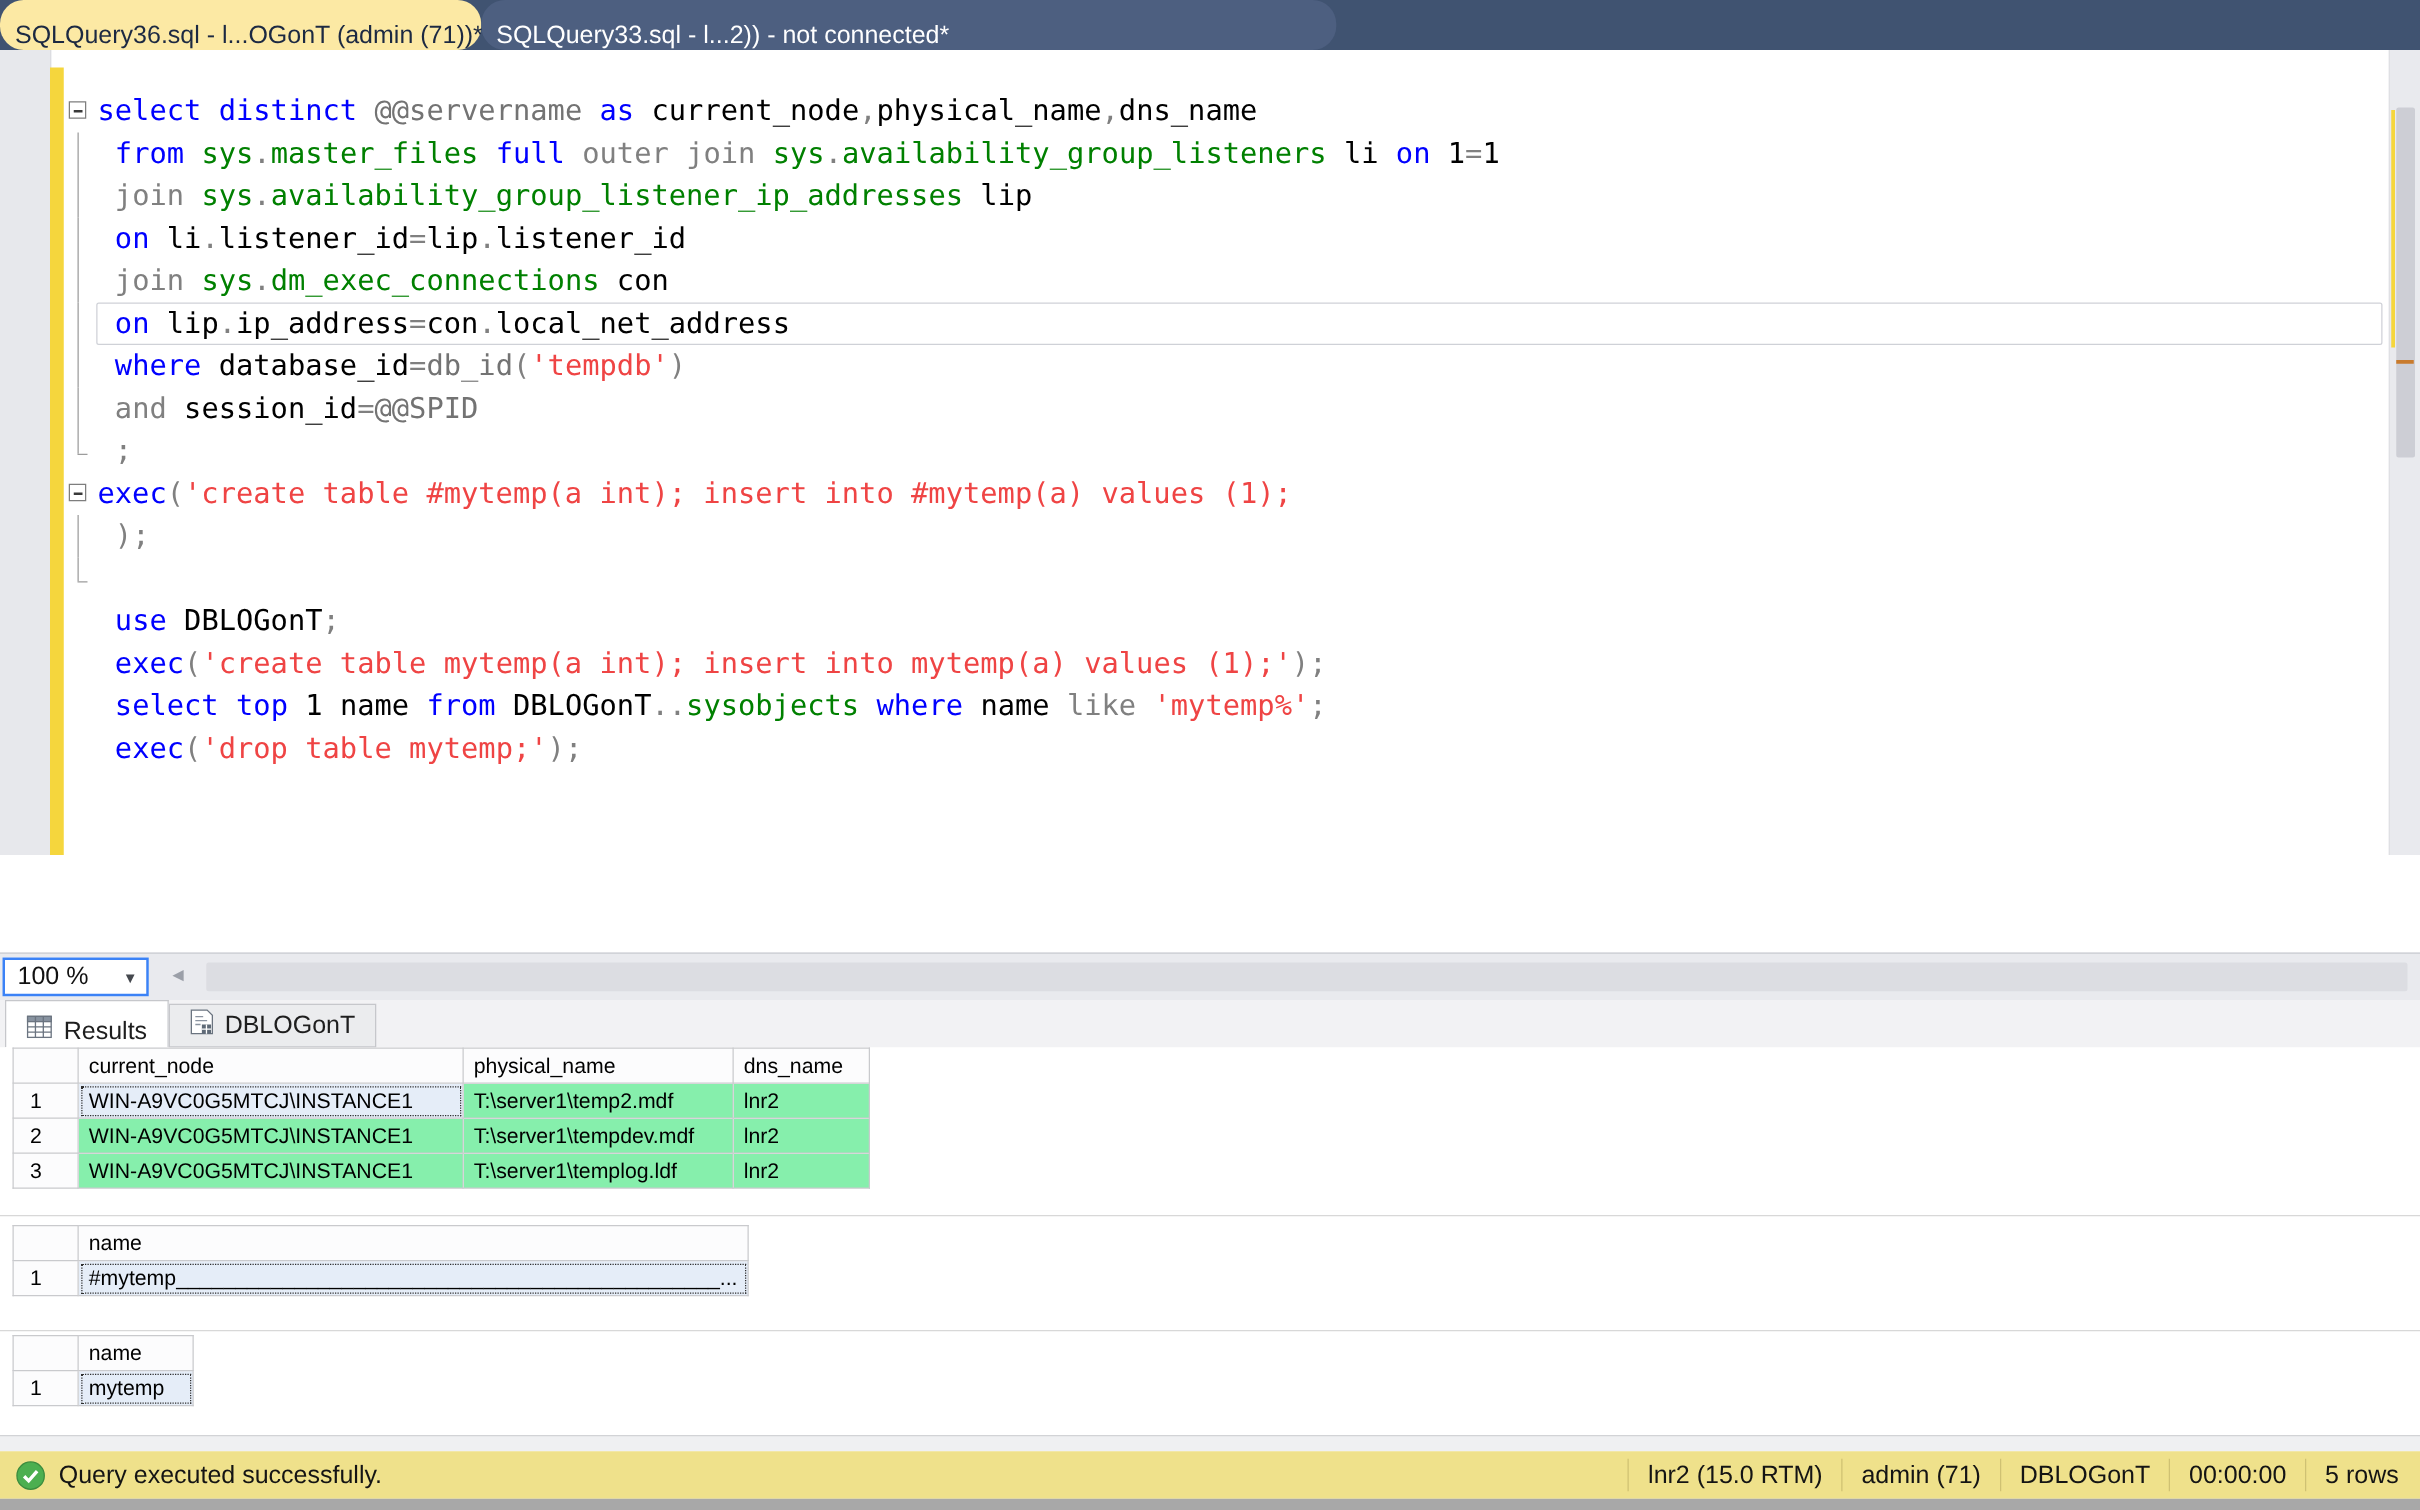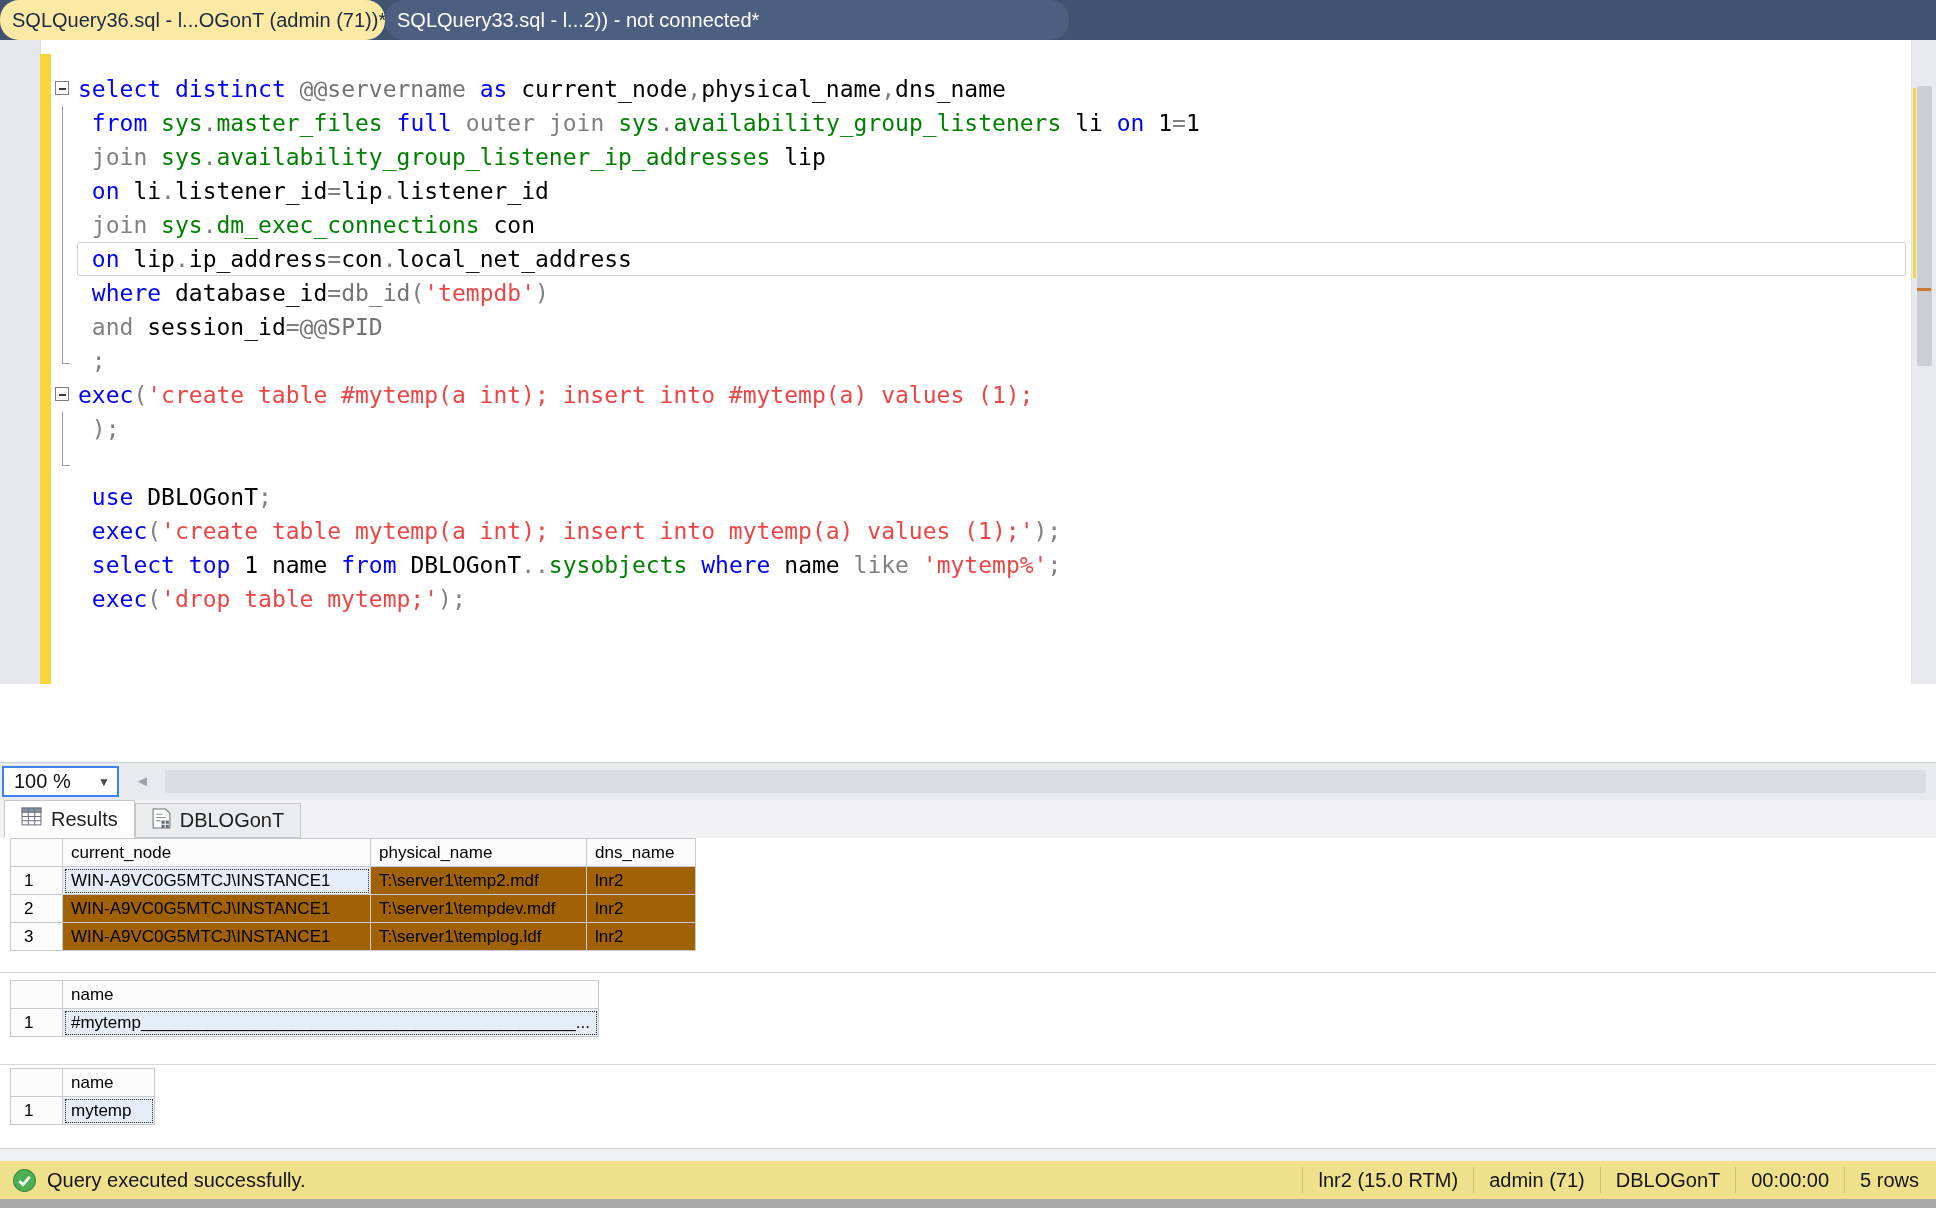--- a/index.html
+++ b/index.html
@@ -1,21 +1,21 @@
 <!DOCTYPE html>
 <html><head>
 <meta charset="utf-8">
 <style>
   html,body{margin:0;padding:0;background:#fff;}
   #app{position:relative;width:1936px;height:1208px;overflow:hidden;
        font-family:"Liberation Sans",sans-serif;background:#fff;}
 
   
   .tabbar{position:absolute;left:0;top:0;width:100%;height:40px;background:#405371;display:flex;}
-  .tab{display:flex;align-items:center;padding:0 12px;font-size:20px;box-sizing:border-box;white-space:nowrap;border-radius:19px;}
+  .tab{display:flex;align-items:flex-end;padding:0 12px;font-size:20px;box-sizing:border-box;white-space:nowrap;border-radius:19px;}
   .tab.active{background:#fce9a4;color:#1c2942;width:385px;}
   .tab.inactive{background:#4d5f80;color:#ffffff;width:684px;}
   .tab .pin{margin-left:24px;display:flex;align-items:center;}
   .tab .close{margin-left:16px;font-size:20px;color:#243657;line-height:1;}
 
   
   .editor{position:absolute;left:0;top:40px;width:100%;height:644px;background:#fff;overflow:hidden;}
   .gutter-gray{position:absolute;left:0;top:0;width:40px;height:100%;background:#e7e8ec;border-right:1px solid #dcdde1;}
   .gutter-yellow{position:absolute;left:40px;top:14px;bottom:0;width:11px;background:#f5d63d;}
   .code{position:absolute;left:51px;top:32px;right:30px;font-family:"DejaVu Sans Mono",monospace;font-size:23px;}
@@ -45,34 +45,34 @@
   .zarrow{margin-left:auto;margin-right:7px;font-size:12px;color:#45484e;}
   .hscroll{flex:1;height:100%;position:relative;}
   .harrow{position:absolute;left:16px;top:9px;font-size:15px;color:#9b9fa8;}
   .hthumb{position:absolute;left:46px;right:10px;top:7px;height:23px;background:#dcdde2;border-radius:2px;}
 
   
   .rtabs{position:absolute;left:0;top:800px;width:100%;height:38px;background:#f2f2f4;
       display:flex;align-items:flex-end;padding-left:4px;box-sizing:border-box;}
   .rtab{display:flex;align-items:center;gap:9px;font-size:20px;height:35px;padding:0 16px;
       border:1px solid #c6c7cb;background:#ebecee;color:#1e1e1e;box-sizing:border-box;}
-  .rtab.active{background:#ffffff;border-bottom-color:#ffffff;height:38px;}
+  .rtab.active{background:#ffffff;border-bottom-color:#ffffff;height:38px;align-items:flex-end;}
 
   
   .grids{position:absolute;left:0;top:838px;width:100%;height:310px;background:#fff;}
   .gpanel{position:absolute;left:10px;}
   #gp1{top:0;} #gp2{top:142px;} #gp3{top:230px;}
   .gdivider{position:absolute;left:0;width:100%;height:1px;background:#d8d8d8;}
   #gd1{top:134px;} #gd2{top:226px;}
   .rgrid{border-collapse:collapse;font-size:17px;color:#000;table-layout:fixed;}
   .rgrid th,.rgrid td{border:1px solid #c9cacd;padding:0 8px;height:28px;font-weight:normal;
       text-align:left;white-space:nowrap;overflow:hidden;box-sizing:border-box;}
   .rgrid th{background:#fcfcfd;}
   .rgrid td.rownum{background:#fcfcfd;padding-left:13px;}
-  .rgrid td.data{background:#a16207;}
+  .rgrid td.data{background:#86efac;}
   .rgrid td.sel{background:#e5edf8;outline:1px dotted #2f2f2f;outline-offset:-3px;}
 
   
   .bottomstrip{position:absolute;left:0;top:1148px;width:100%;height:13px;background:#eff0f2;
       border-top:1px solid #d2d3d6;box-sizing:border-box;}
   .statusbar{position:absolute;left:0;top:1161px;width:100%;height:38px;background:#efe18b;
       display:flex;align-items:center;font-size:20px;color:#141414;}
   .okicon{margin-left:12px;display:flex;align-items:center;}
   .stext{margin-left:10px;}
   .sright{margin-left:auto;display:flex;height:100%;align-items:center;margin-right:2px;}

